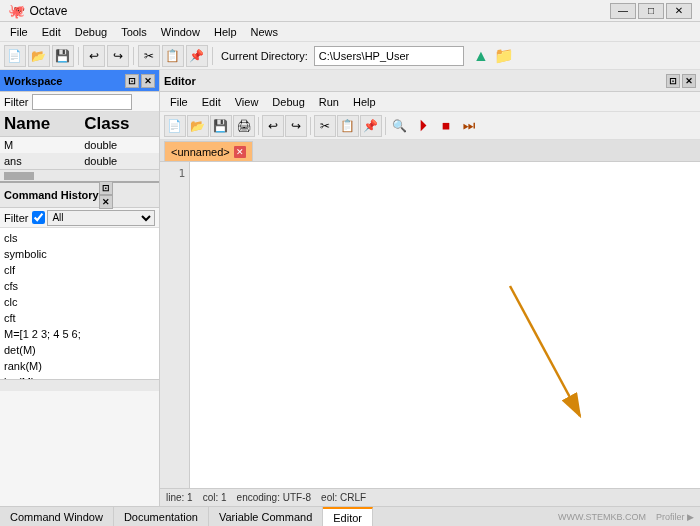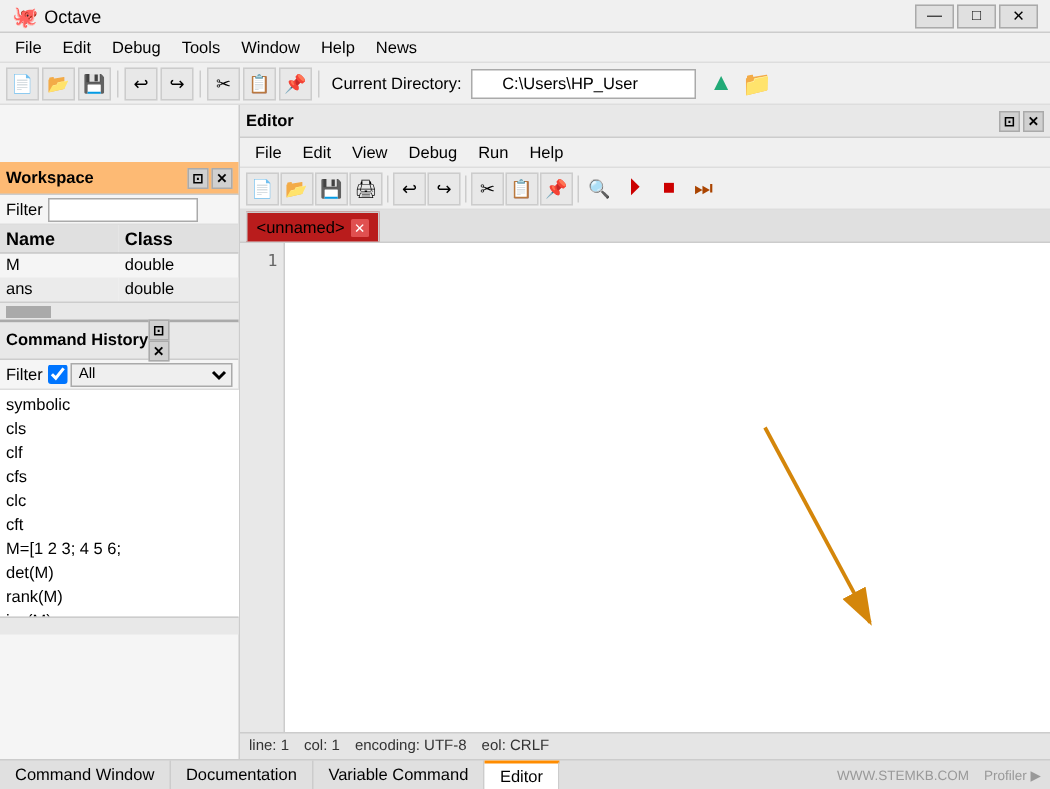--- a/index.html
+++ b/index.html
@@ -48,21 +48,21 @@
     }
     .toolbar-btn {
       width: 22px; height: 22px;
       background: #e8e8e8; border: 1px solid #ccc;
       display: flex; align-items: center; justify-content: center;
       cursor: pointer; font-size: 12px;
     }
     .toolbar-sep { width: 1px; height: 18px; background: #ccc; margin: 0 2px; }
     .current-dir-label { font-size: 11px; margin-left: 4px; }
     .current-dir-input {
-      width: 150px; height: 20px; border: 1px solid #aaa; padding: 0 20px;
+      width: 150px; height: 20px; border: 1px solid #aaa; padding: 0 4px;
       font-size: 11px; margin: 0 4px;
     }
 
     
     .main-layout {
       display: flex;
       height: calc(526px - 22px - 20px - 28px - 20px); 
       overflow: hidden;
     }
 
@@ -70,29 +70,28 @@
     .left-panel {
       width: 160px;
       display: flex;
       flex-direction: column;
       border-right: 1px solid #ccc;
       background: #f5f5f5;
     }
 
     
     .workspace-header {
-      background: #fdba74;
+      background: #3b82f6;
       height: 22px;
       display: flex;
       align-items: center;
       padding: 0 4px;
       border-bottom: 1px solid #ccc;
       font-size: 11px;
       font-weight: bold;
-      margin-top: 38px;
     }
     .workspace-header .header-btns { margin-left: auto; display: flex; gap: 2px; }
     .small-btn { width: 14px; height: 14px; background: #d0d0d0; border: 1px solid #aaa; cursor: pointer; font-size: 9px; display: flex; align-items: center; justify-content: center; }
 
     .filter-bar {
       height: 20px;
       display: flex;
       align-items: center;
       padding: 0 4px;
       border-bottom: 1px solid #ddd;
@@ -100,21 +99,21 @@
     }
     .filter-input { width: 80px; height: 16px; border: 1px solid #aaa; font-size: 10px; padding: 0 2px; }
     .filter-checkbox { margin-left: 2px; }
 
     .ws-table { width: 100%; border-collapse: collapse; }
     .ws-table th {
       background: #e0e0e0;
       border-bottom: 1px solid #ccc;
       padding: 2px 4px;
       text-align: left;
-      font-size: 12px;
+      font-size: 17px;
     }
     .ws-table td {
       padding: 2px 4px;
       font-size: 11px;
     }
     .ws-table tr:nth-child(even) { background: #ebebeb; }
 
     .workspace-content { flex: 1; overflow: auto; }
 
     
@@ -215,21 +214,21 @@
       height: 22px;
       display: flex;
       align-items: flex-end;
       padding: 0 4px;
       background: #e0e0e0;
       border-bottom: 1px solid #ccc;
     }
     .editor-tab {
       height: 20px;
       padding: 0 6px;
-      background: #b91c1c;
+      background: #fdba74;
       border: 1px solid #ccc;
       border-bottom: none;
       display: flex;
       align-items: center;
       font-size: 11px;
       cursor: pointer;
       gap: 4px;
     }
     .tab-close {
       width: 12px; height: 12px; background: #e05050;
@@ -394,22 +393,22 @@
         </div>
       </div>
       <div class="cmd-filter">
         <span>Filter</span>
         <input type="checkbox" class="filter-checkbox" checked="" style="">
         <select class="cmd-filter-select">
           <option>All</option>
         </select>
       </div>
       <div class="cmd-list">
+        <div class="cmd-item">cls</div>
         <div class="cmd-item">symbolic</div>
-        <div class="cmd-item">cls</div>
         <div class="cmd-item">clf</div>
         <div class="cmd-item">cfs</div>
         <div class="cmd-item">clc</div>
         <div class="cmd-item">cft</div>
         <div class="cmd-item">M=[1 2 3; 4 5 6;</div>
         <div class="cmd-item">det(M)</div>
         <div class="cmd-item">rank(M)</div>
         <div class="cmd-item">inv(M)</div>
       </div>
       <div class="cmd-h-scroll"></div>

